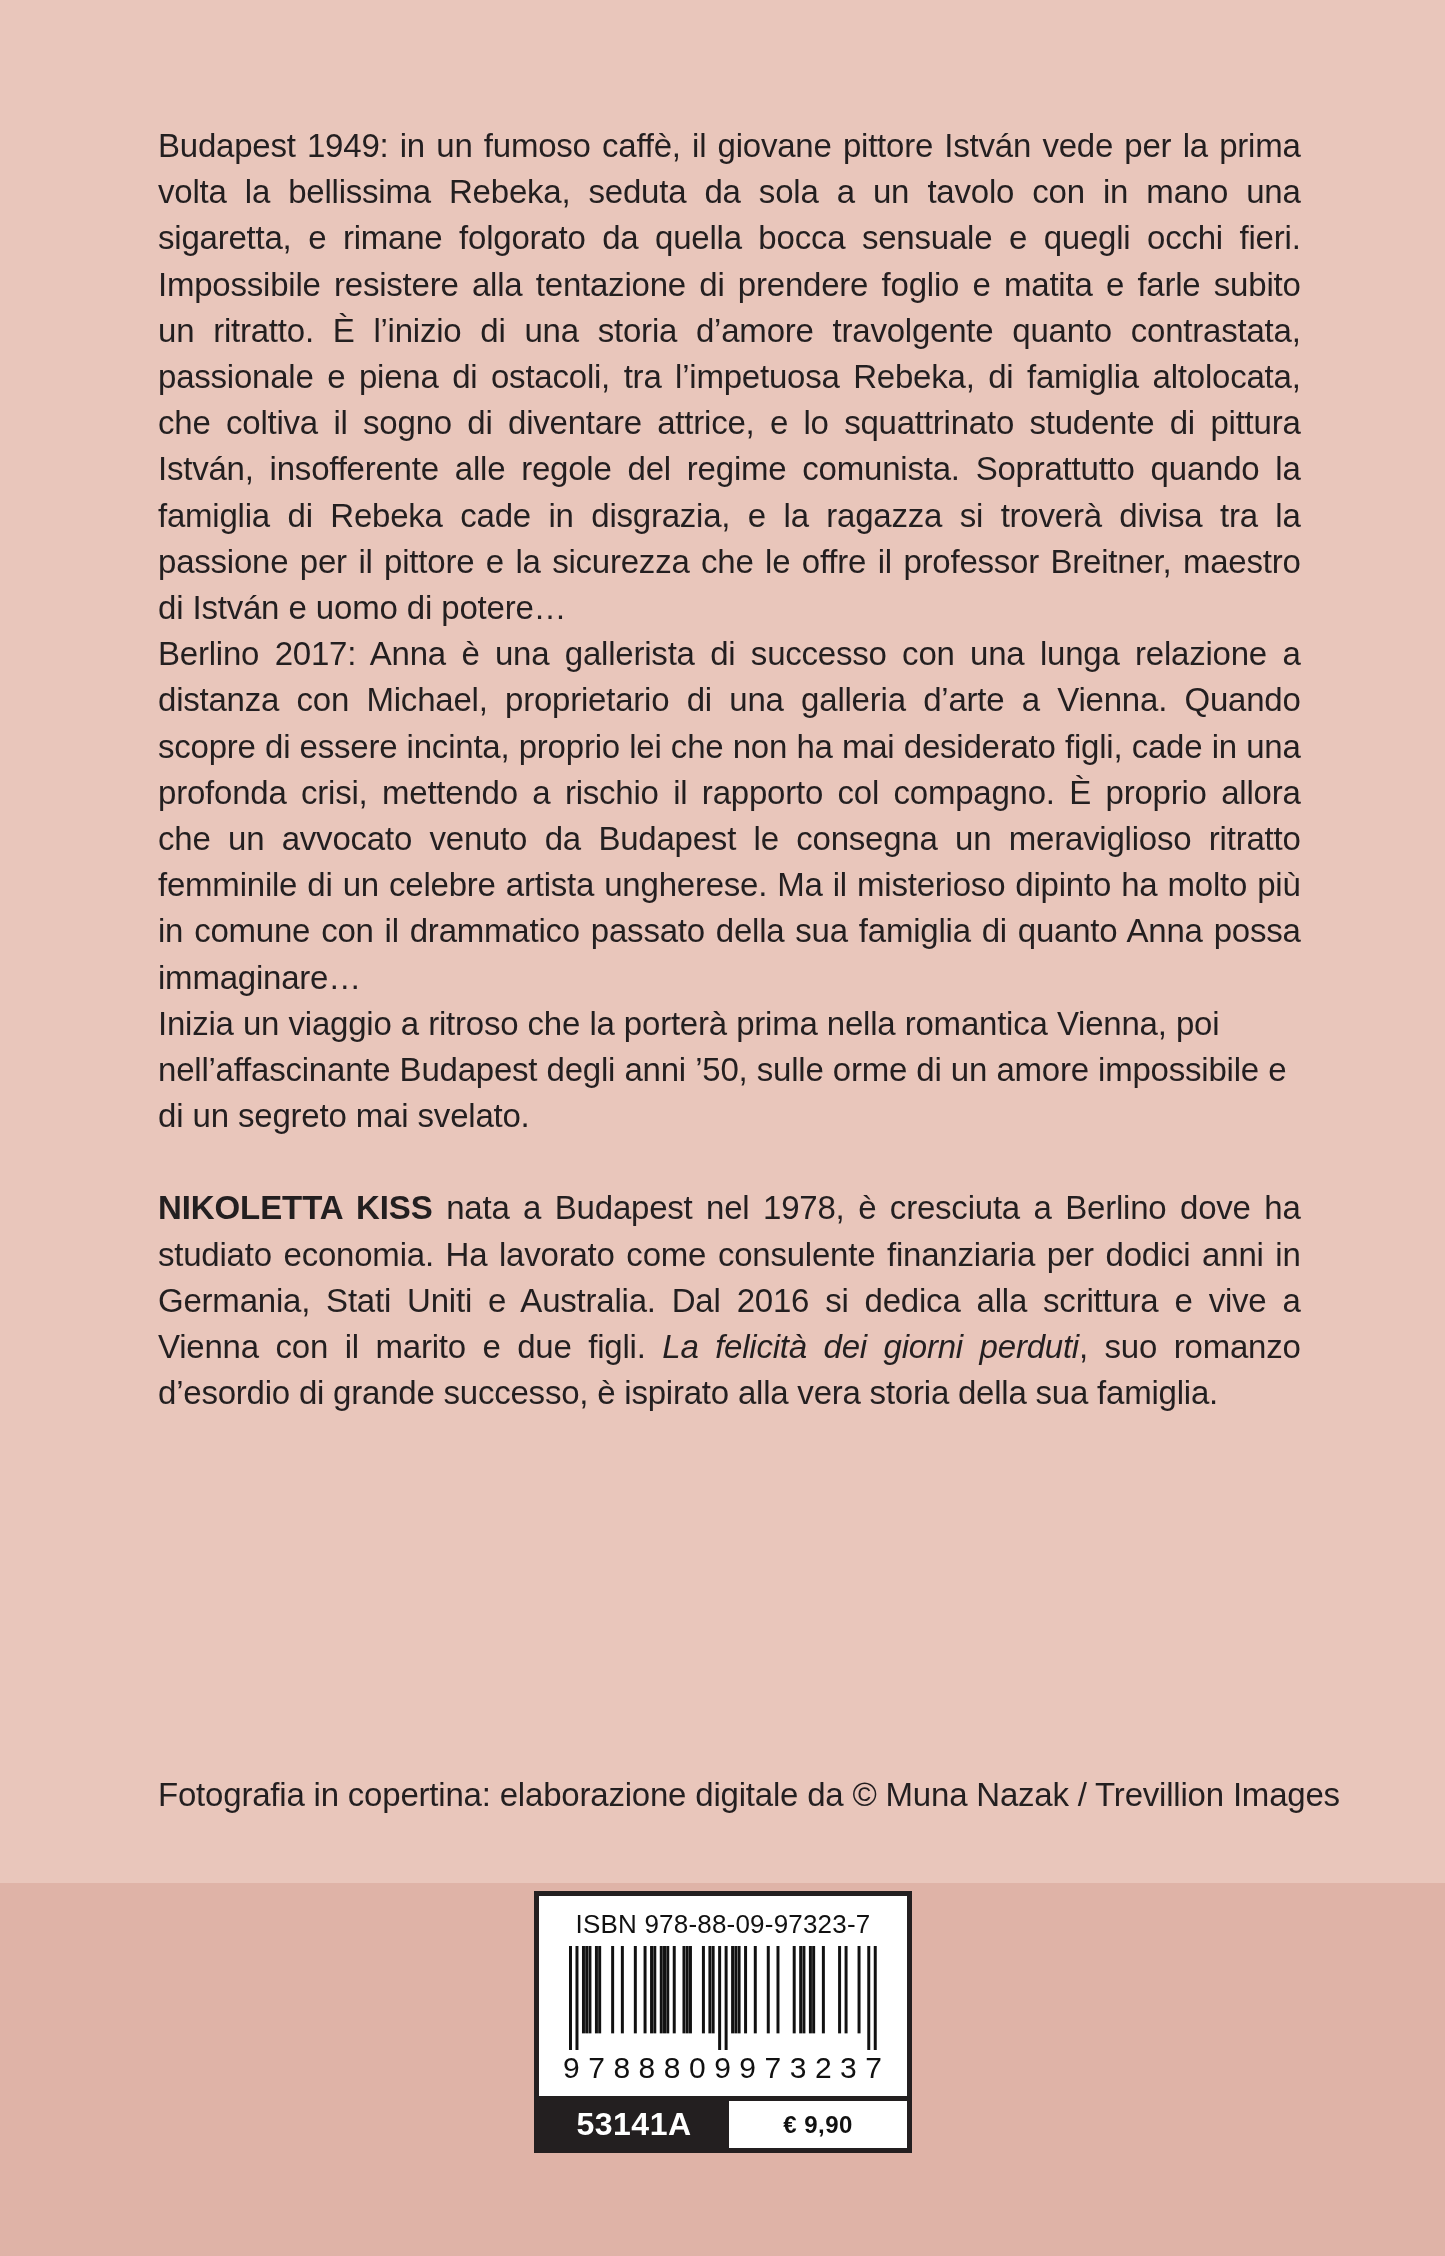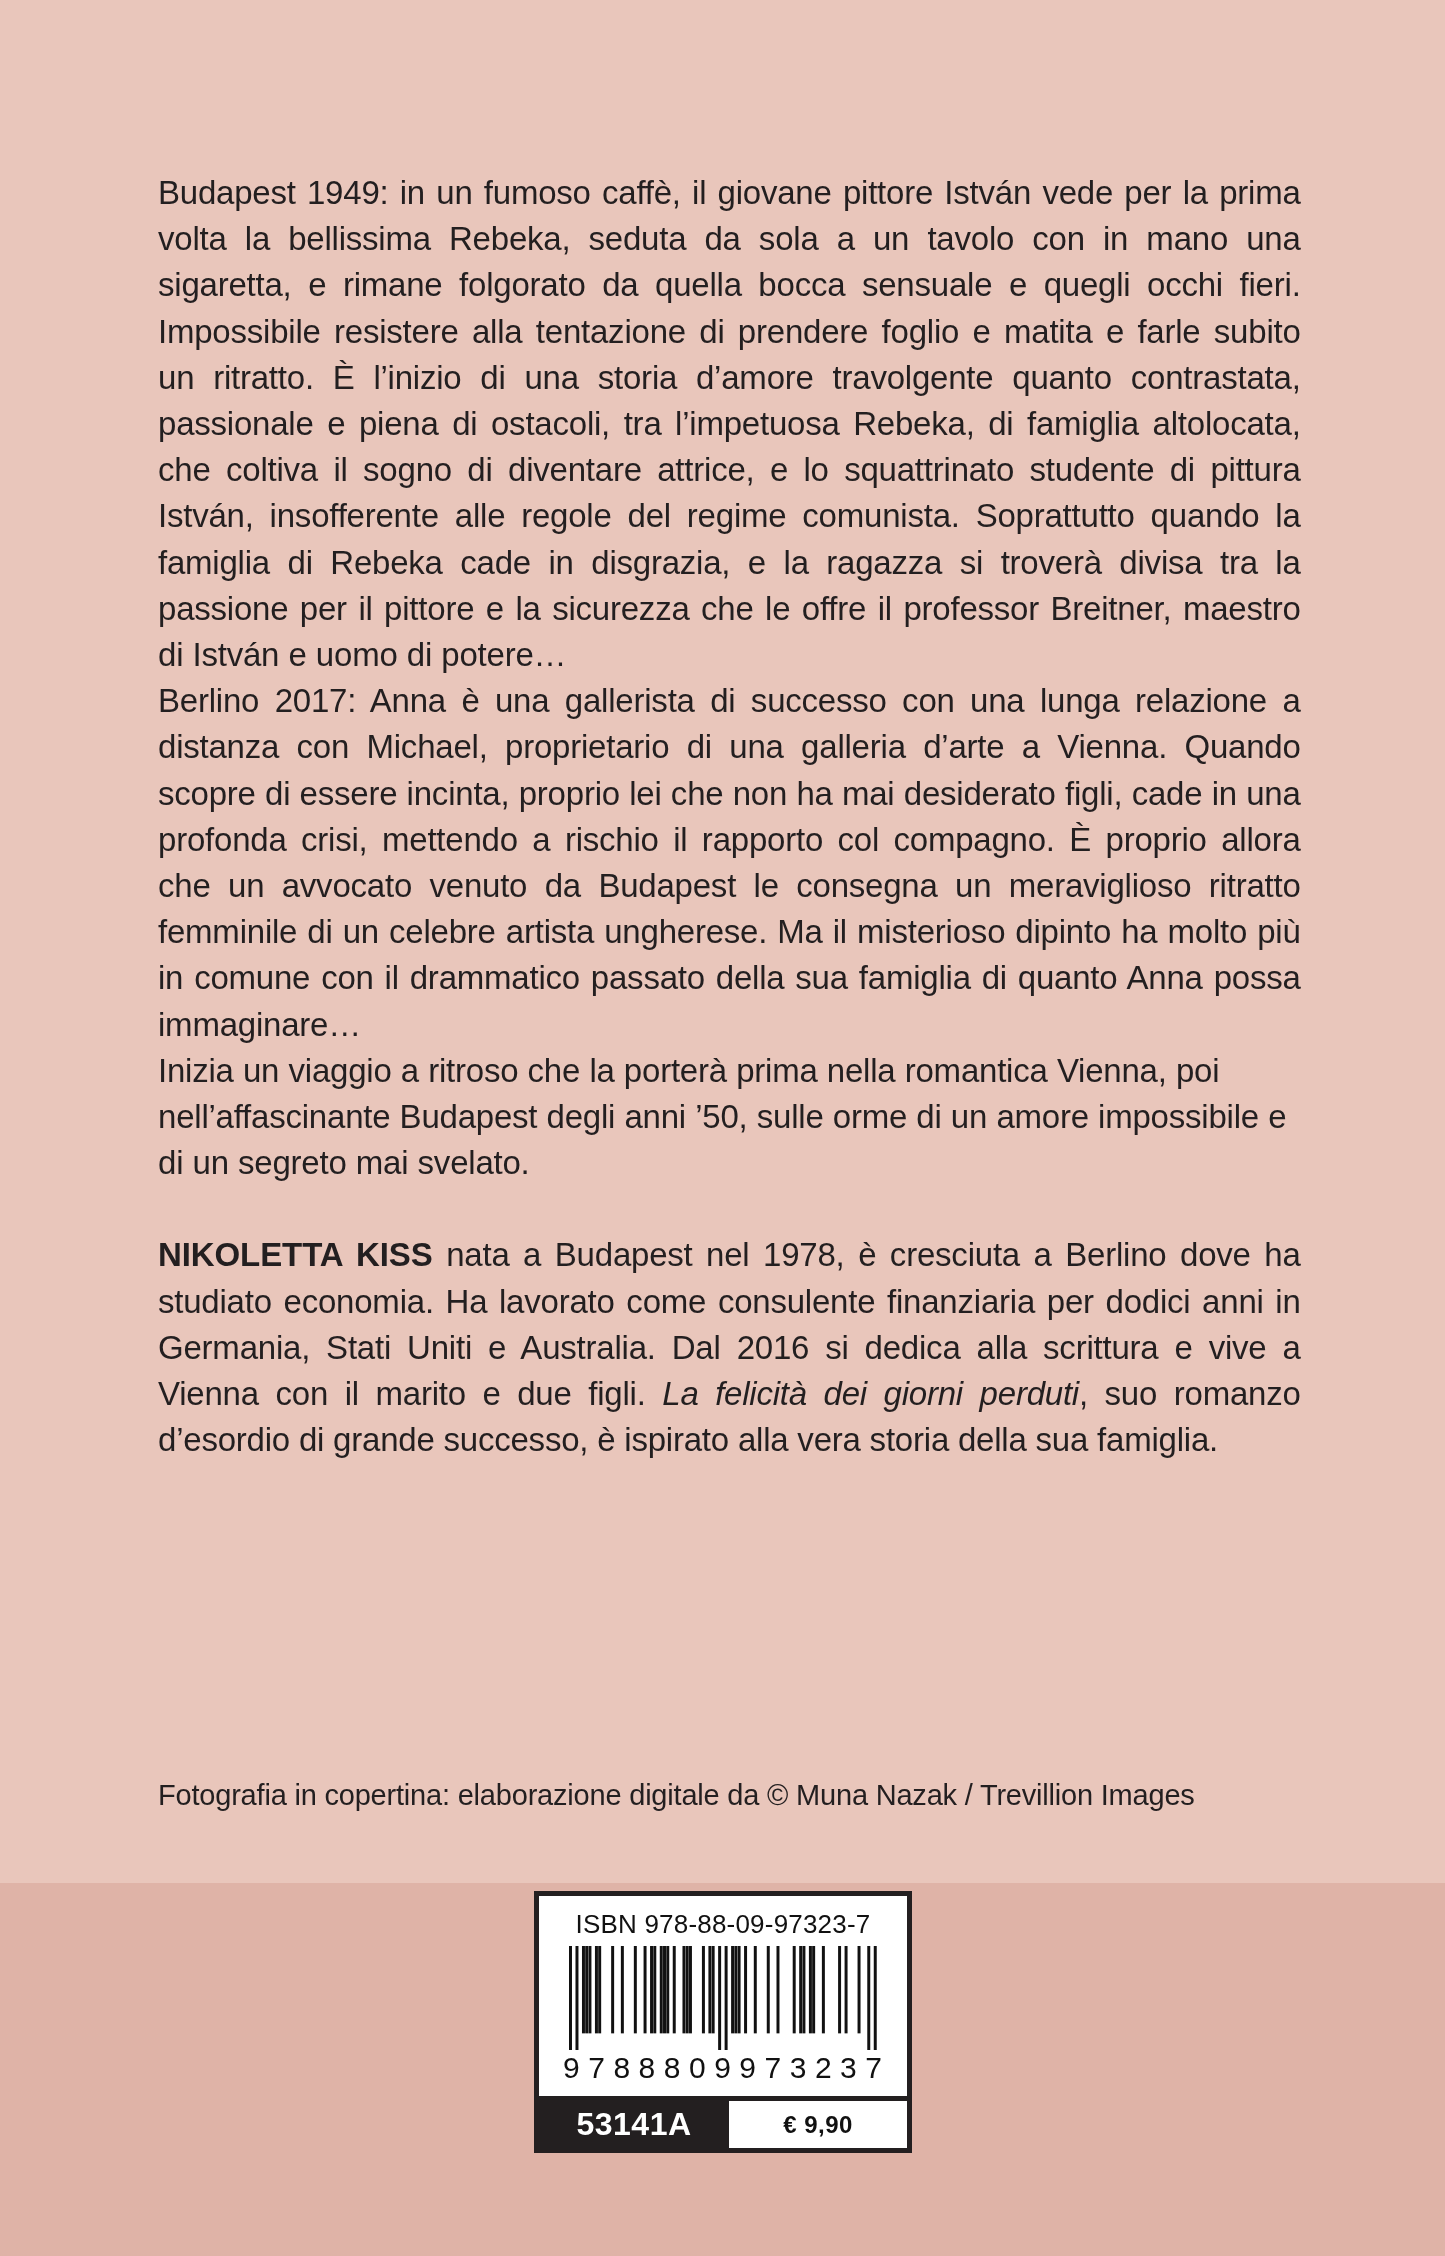--- a/index.html
+++ b/index.html
@@ -32,21 +32,20 @@
     background: #dfb3a7;
   }
 
   
   .text-col {
     position: absolute;
     left: 158px;
     top: 123px;
     width: 1160px;
     color: #231f20;
-    margin-top: 47px;
   }
 
   .blurb {
     font-size: 33.5px;
     line-height: 46.2px;
     text-align: justify;
     text-justify: inter-word;
     letter-spacing: -0.22px;
     word-spacing: 0.3px;
     margin: 0;
@@ -83,21 +82,21 @@
     font-style: italic;
   }
 
   
   .credits {
     position: absolute;
     left: 158px;
     top: 1774px;
     width: 1100px;
     color: #231f20;
-    font-size: 29px;
+    font-size: 33px;
     line-height: 42px;
     letter-spacing: -0.2px;
   }
   .credits div { white-space: nowrap; }
 
   
   .barcode-wrap {
     position: absolute;
     left: 534px;
     top: 1891px;

